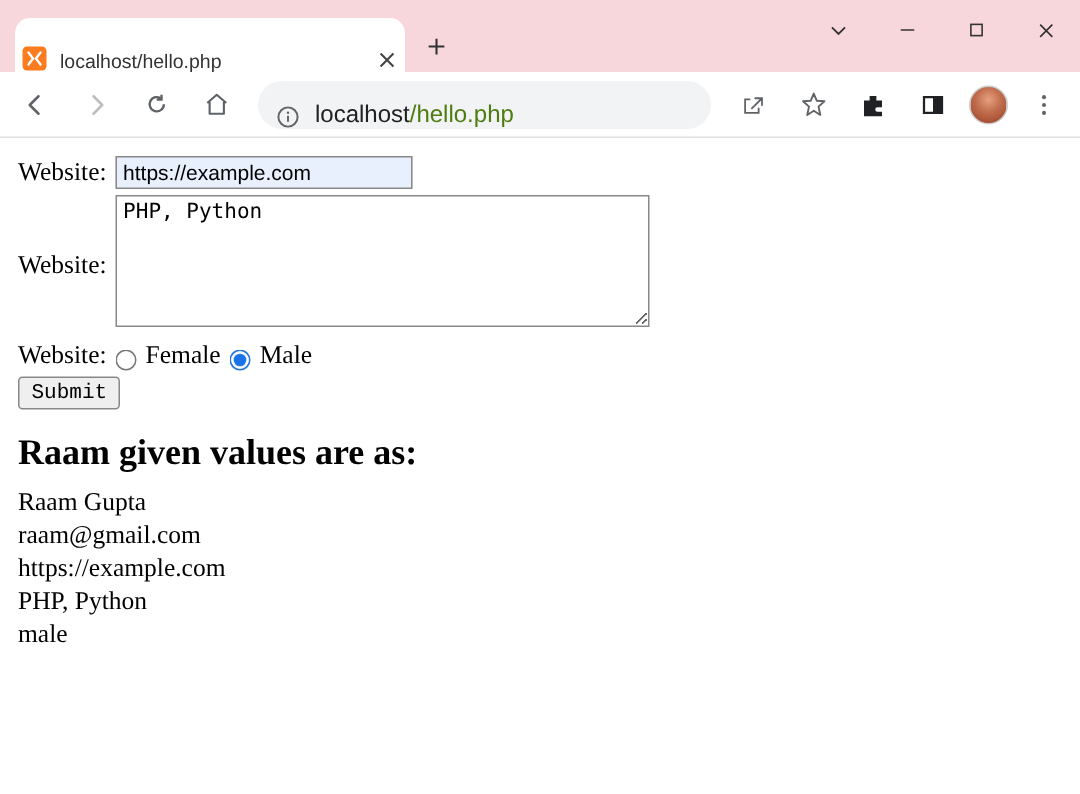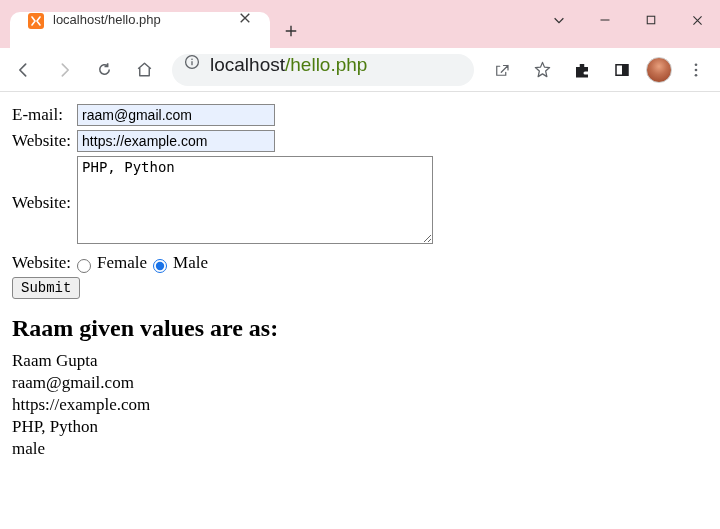--- a/index.html
+++ b/index.html
@@ -33,22 +33,22 @@
       justify-content: center;
       color: #333;
     }
     .tab {
       background: #fff;
       border-radius: 10px 10px 0 0;
       height: 36px;
       margin-left: 10px;
       width: 260px;
       display: flex;
-      align-items: flex-start;
-      padding: 0 17px;
+      align-items: flex-end;
+      padding: 0 4px;
       font-size: 13px;
       color: #333;
     }
     .favicon {
       width: 18px;
       height: 18px;
       margin-right: 8px;
     }
     .tab-title { flex: 1; white-space: nowrap; overflow: hidden; text-overflow: ellipsis; }
     .tab-close { width: 14px; height: 14px; color: #444; }
@@ -81,23 +81,23 @@
       color: #5f6368;
       border-radius: 50%;
     }
     .tool-icon.disabled { color: #bdbdbd; }
     .address-bar {
       flex: 1;
       height: 32px;
       background: #f1f3f4;
       border-radius: 16px;
       display: flex;
-      align-items: flex-start;
+      align-items: flex-end;
       padding: 0 12px;
-      font-size: 19px;
+      font-size: 16px;
       color: #5f6368;
       margin: 0 4px;
     }
     .address-bar .info-icon { margin-right: 10px; display:flex; align-items:center; }
     .url-host { color: #202124; }
     .url-path { color: #4d7c0f; }
     .avatar {
       width: 26px;
       height: 26px;
       border-radius: 50%;
@@ -259,24 +259,20 @@
         <circle cx="12" cy="12" r="1.8" fill="#5f6368"></circle>
         <circle cx="12" cy="19" r="1.8" fill="#5f6368"></circle>
       </svg>
   </div>
 </div>
 
 <div class="page">
   <form>
     <table class="form">
       <tbody>
-      <tr>
-        <td>E-mail:</td>
-        <td><input class="txtinput" type="text" value="raam@gmail.com" style=""></td>
-      </tr>
       <tr>
         <td>Website:</td>
         <td><input class="txtinput" type="text" value="https://example.com" style=""></td>
       </tr>
       <tr>
         <td>Website:</td>
         <td><textarea class="txtarea" style="">PHP, Python</textarea></td>
       </tr>
       <tr>
         <td>Website:</td>

